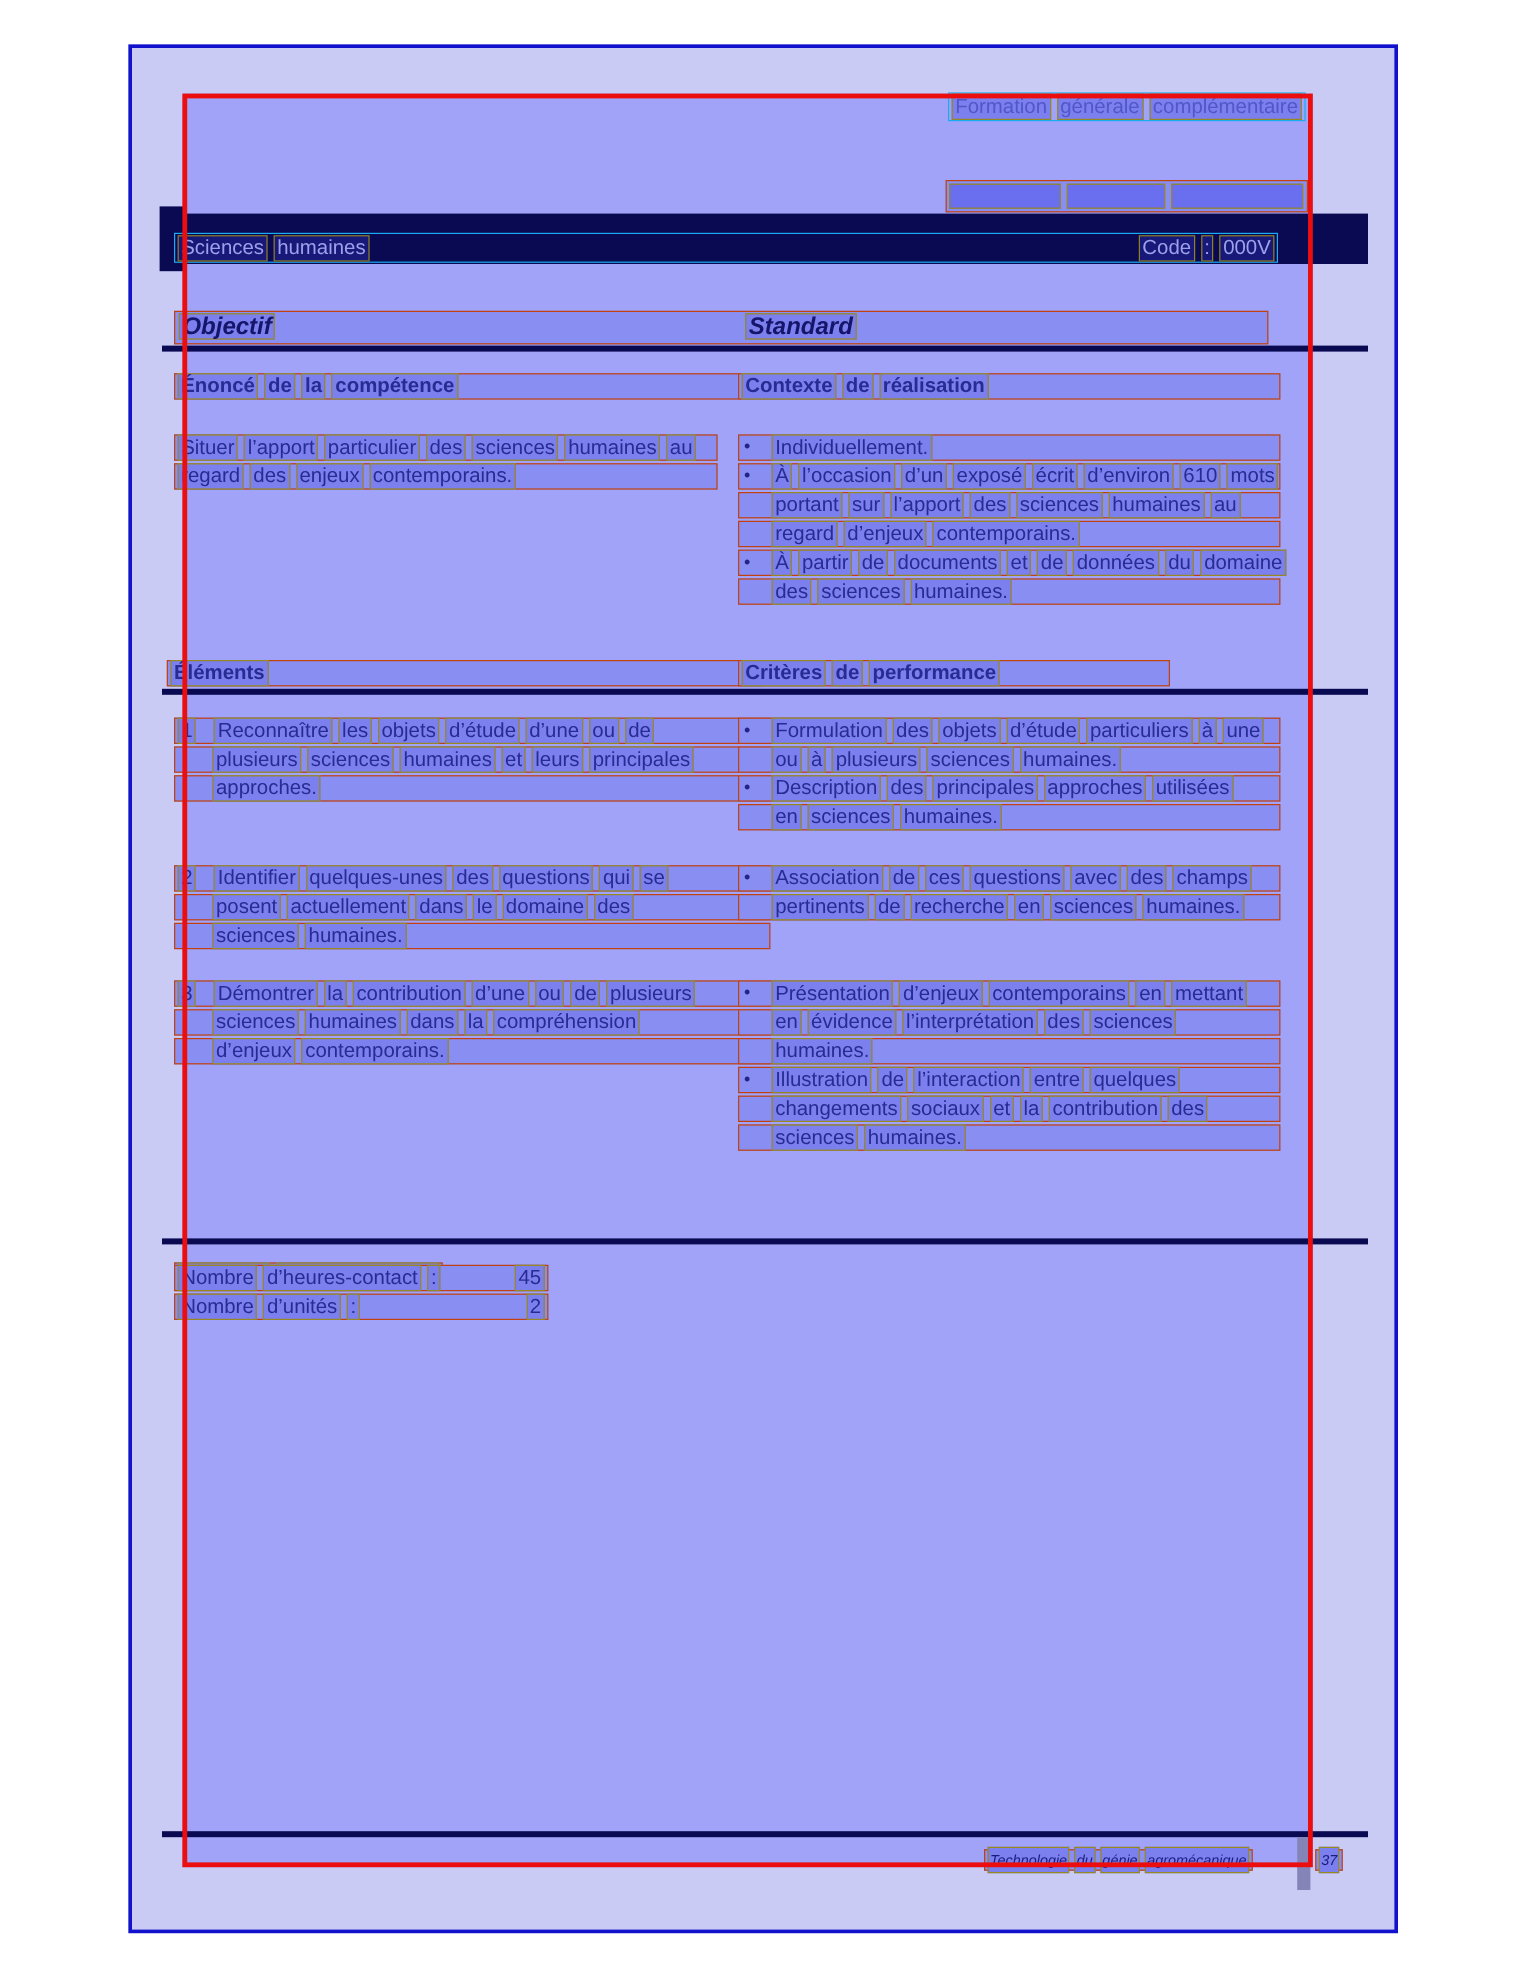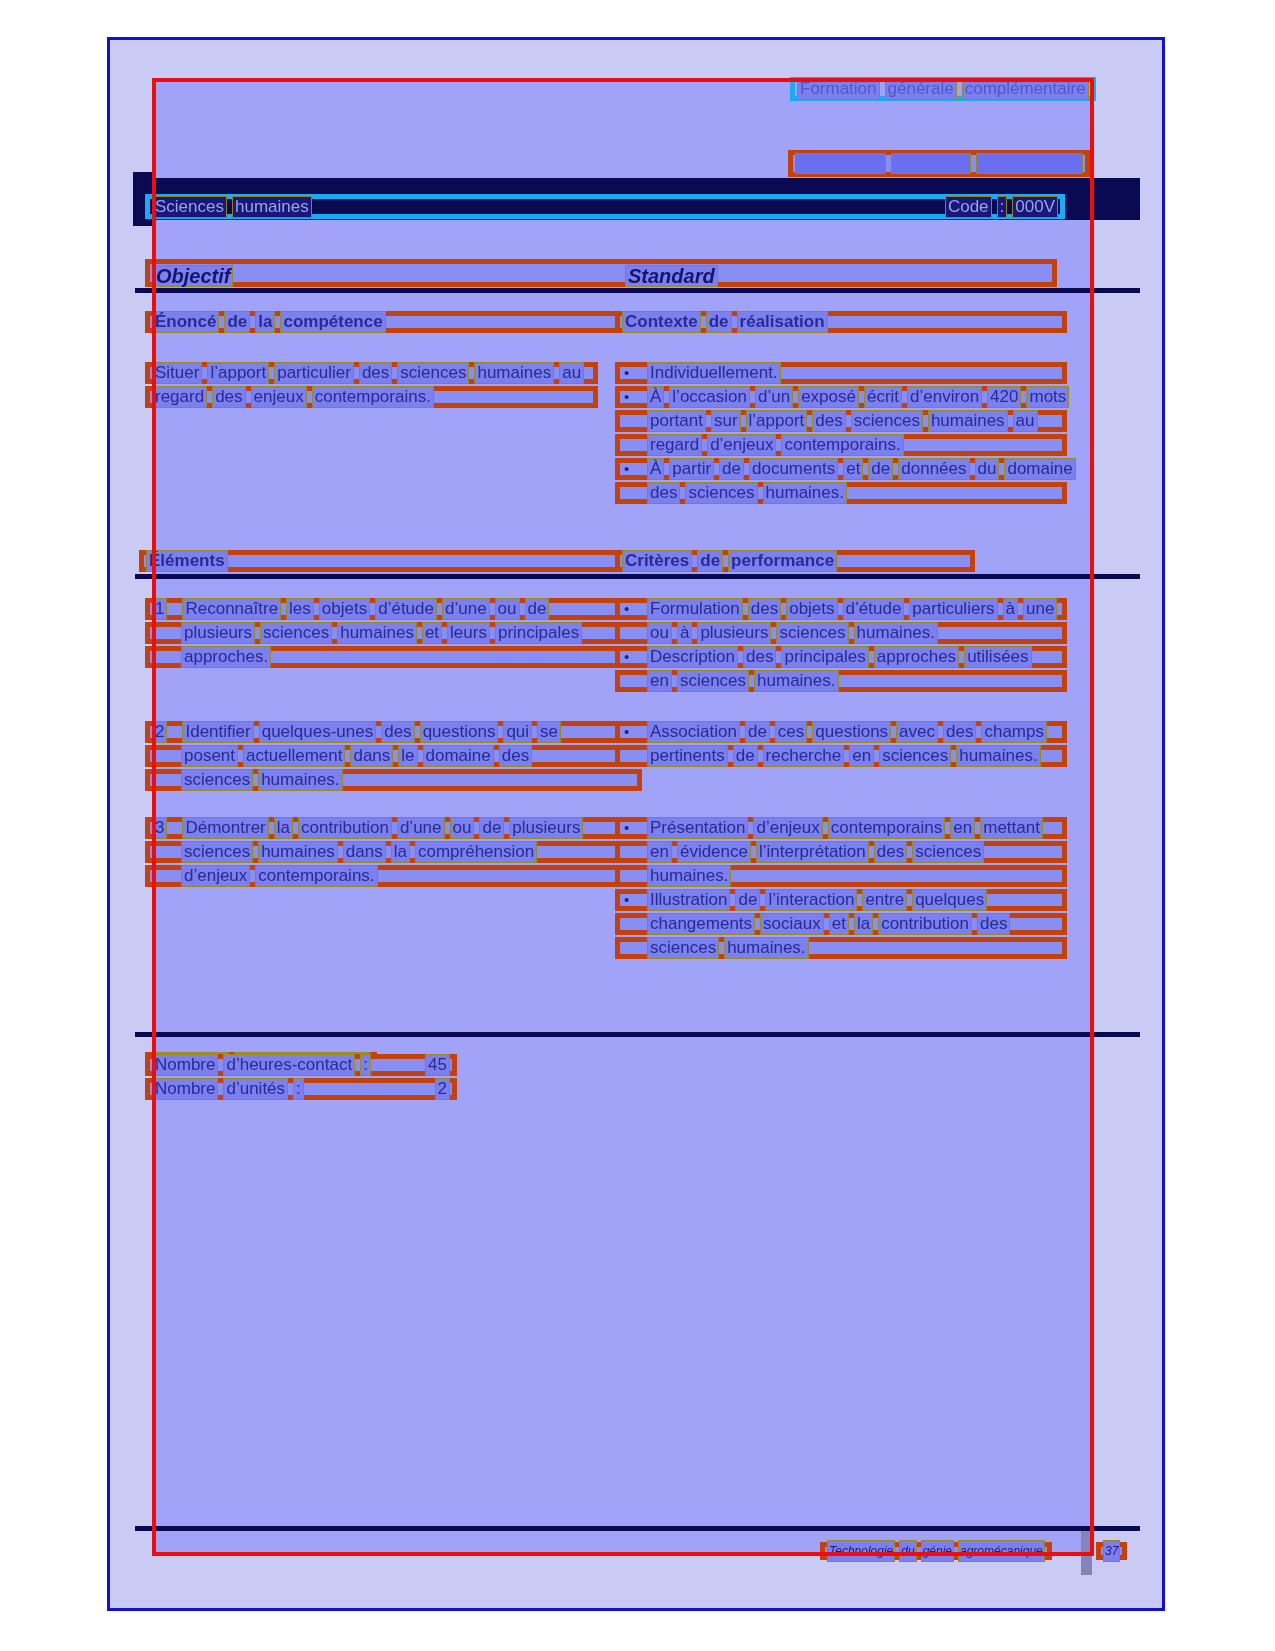--- a/index.html
+++ b/index.html
@@ -11,21 +11,21 @@
   .inner-fill{left:152px;top:78px;width:942px;height:1478px;background:#a0a3f7;z-index:1;}
   .red-outline{left:152px;top:78px;width:942px;height:1478px;border:4px solid #ec0e0e;z-index:40;pointer-events:none;}
   .navy{background:#0a0a52;}
   .bar{left:135px;top:178px;width:1005px;height:42px;z-index:2;}
   .bar-cap{left:133px;top:172px;width:20px;height:54px;z-index:2;}
   .rule{left:135px;width:1005px;height:5px;background:#0a0a52;z-index:2;}
   #rule1{top:288px}#rule2{top:574px}#rule3{top:1032px}#rule4{top:1526px}
 
   .blk{position:absolute;z-index:3;}
   .line{display:flex;align-items:center;gap:5px;height:22px;margin-bottom:2px;
-        border:5px solid #c2410c;background:#898ef2;padding:0 2px;
+        border:1px solid #c2410c;background:#898ef2;padding:0 2px;
         font-size:17px;color:#272b92;line-height:20px;}
   .autow{display:inline-flex;width:auto;}
   .word{border:1px solid #97881f;background:#7b80ee;padding:0 2px;white-space:pre;display:inline-block;}
   .h .word{font-weight:700;}
   .t{height:28px;font-size:20px;}
   .t .word{font-weight:700;font-style:italic;color:#15156a;}
   .onbar{background:transparent;border-color:#1aacf2;}
   .onbar .word{background:#181878;color:#9ba1ea;border-color:#8f8020;}
   .relline{position:relative;}
   .g{position:absolute;top:1px;display:inline-flex;gap:5px;}
@@ -148,21 +148,21 @@
         <span class="word">Individuellement.</span>
       </div>
       <div class="line">
         <span class="blt">•</span>
         <span class="word">À</span>
         <span class="word">l’occasion</span>
         <span class="word">d’un</span>
         <span class="word">exposé</span>
         <span class="word">écrit</span>
         <span class="word">d’environ</span>
-        <span class="word">420</span>
+        <span class="word">610</span>
         <span class="word">mots</span>
       </div>
       <div class="line">
         <span class="blt"></span>
         <span class="word">portant</span>
         <span class="word">sur</span>
         <span class="word">l’apport</span>
         <span class="word">des</span>
         <span class="word">sciences</span>
         <span class="word">humaines</span>

